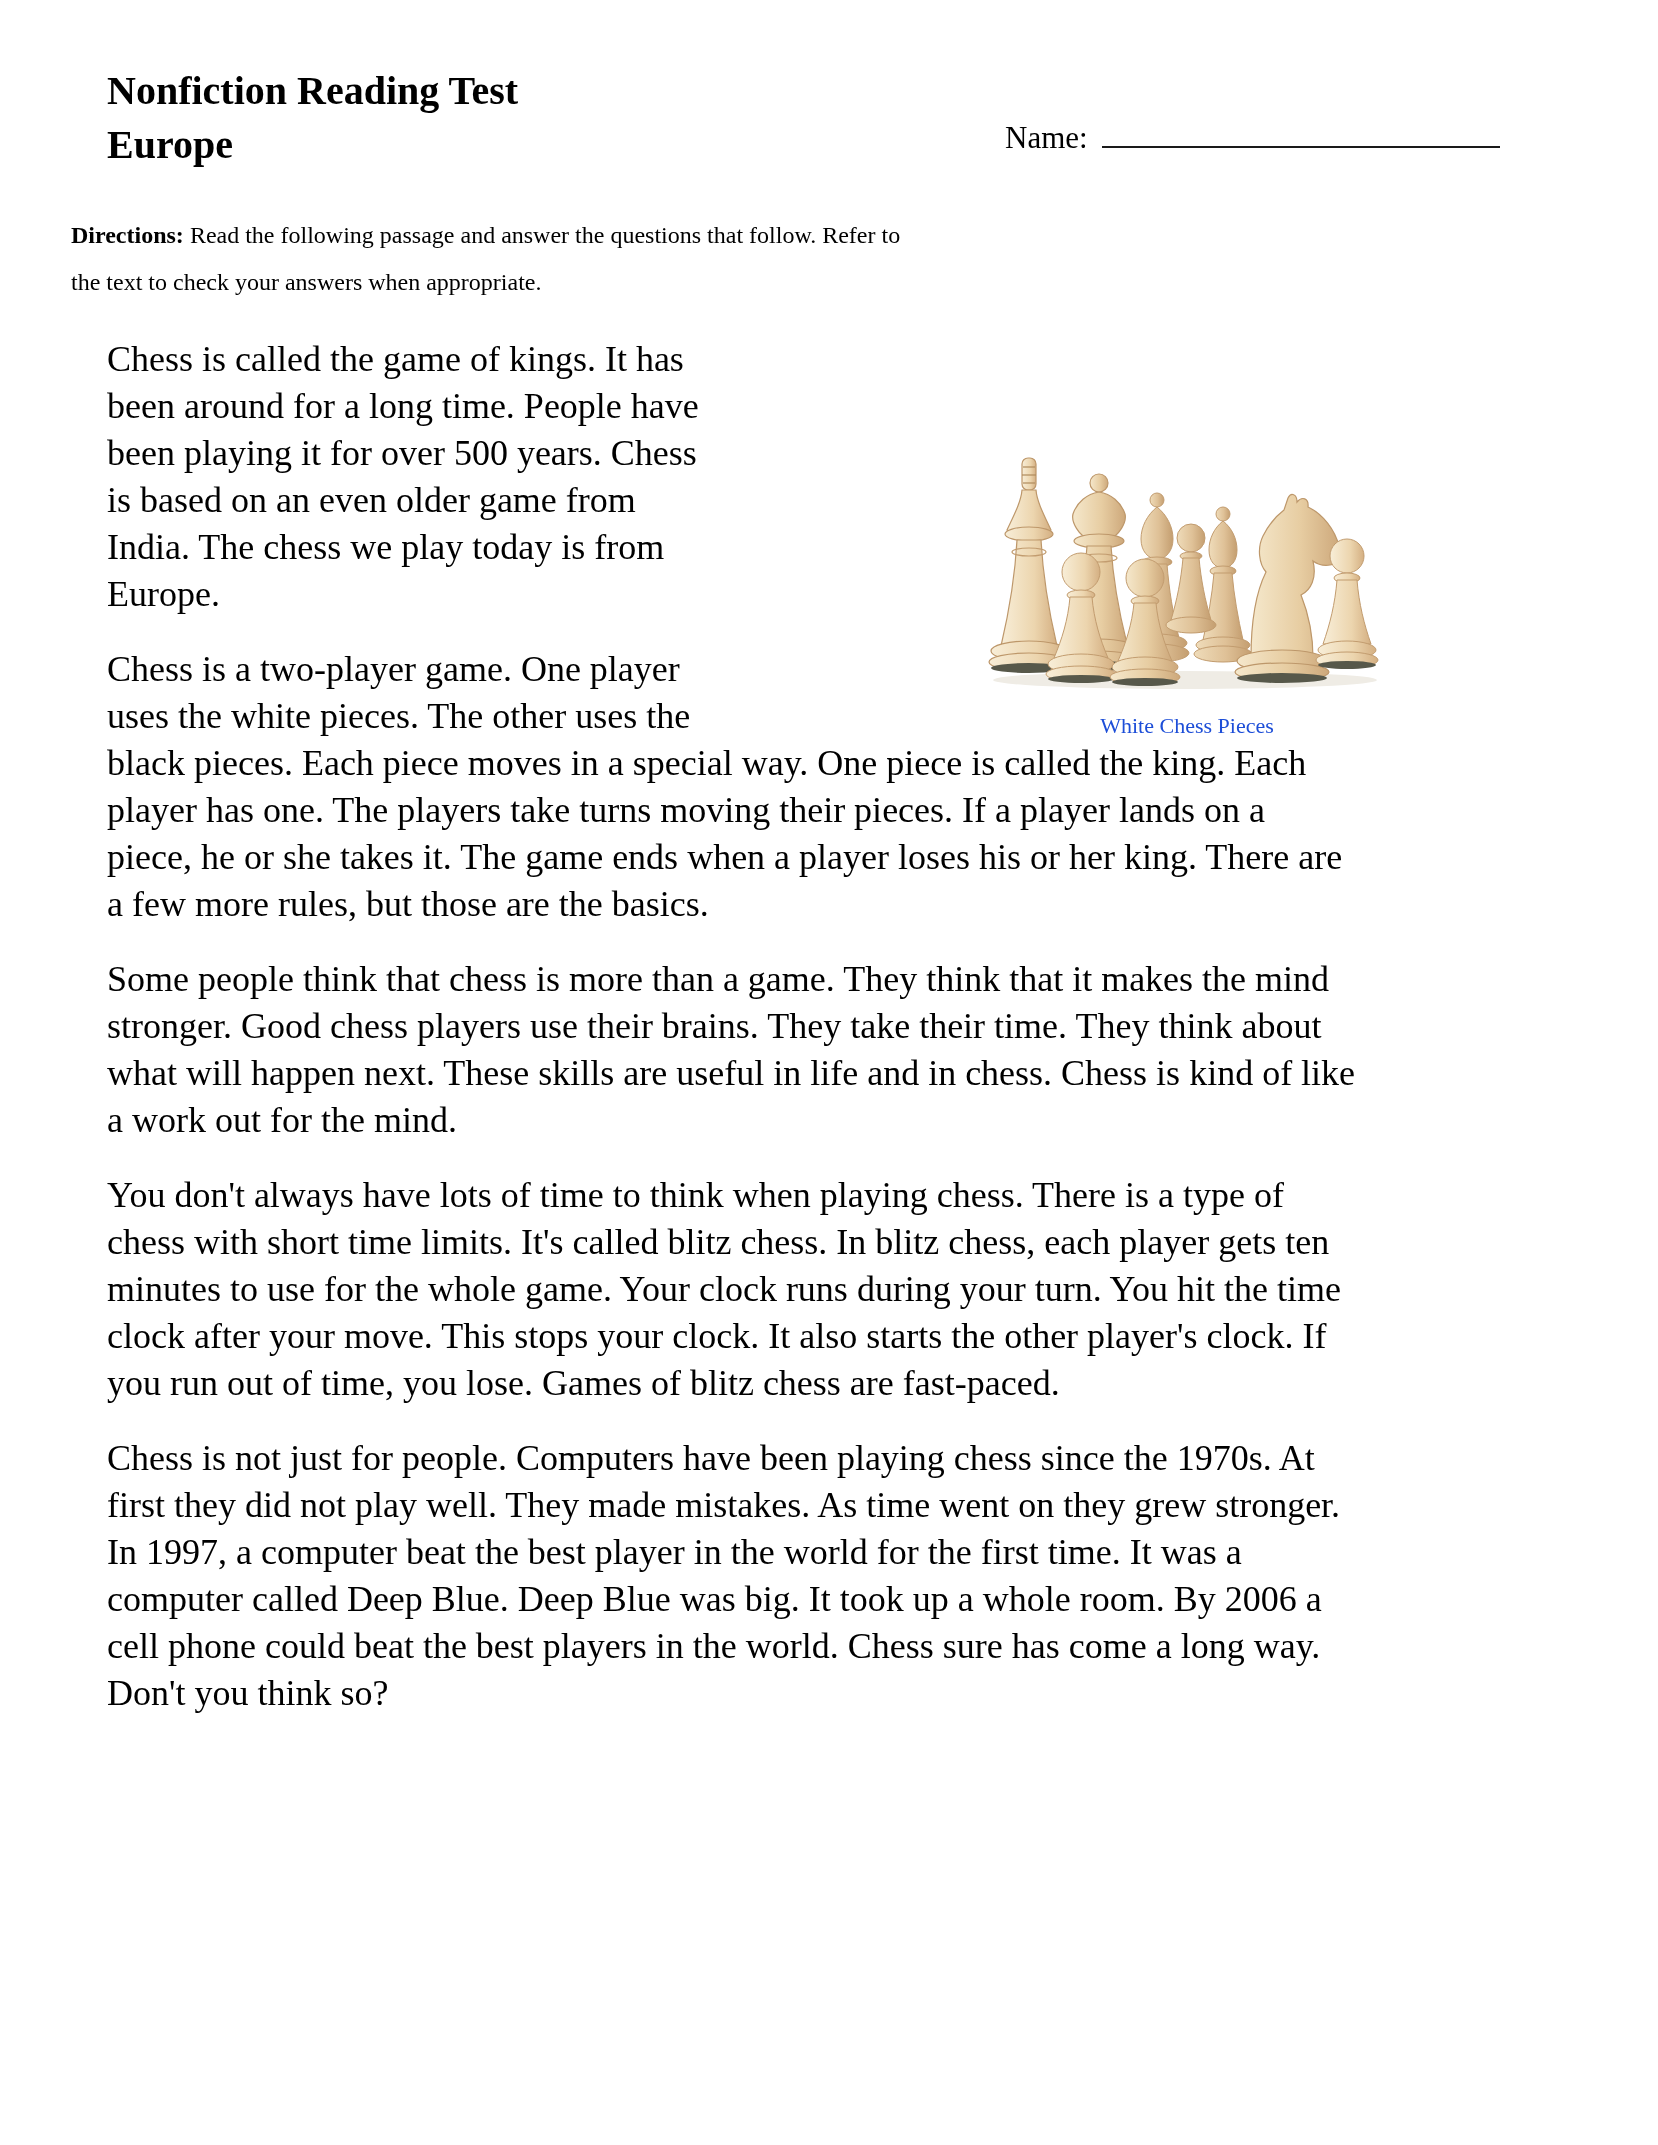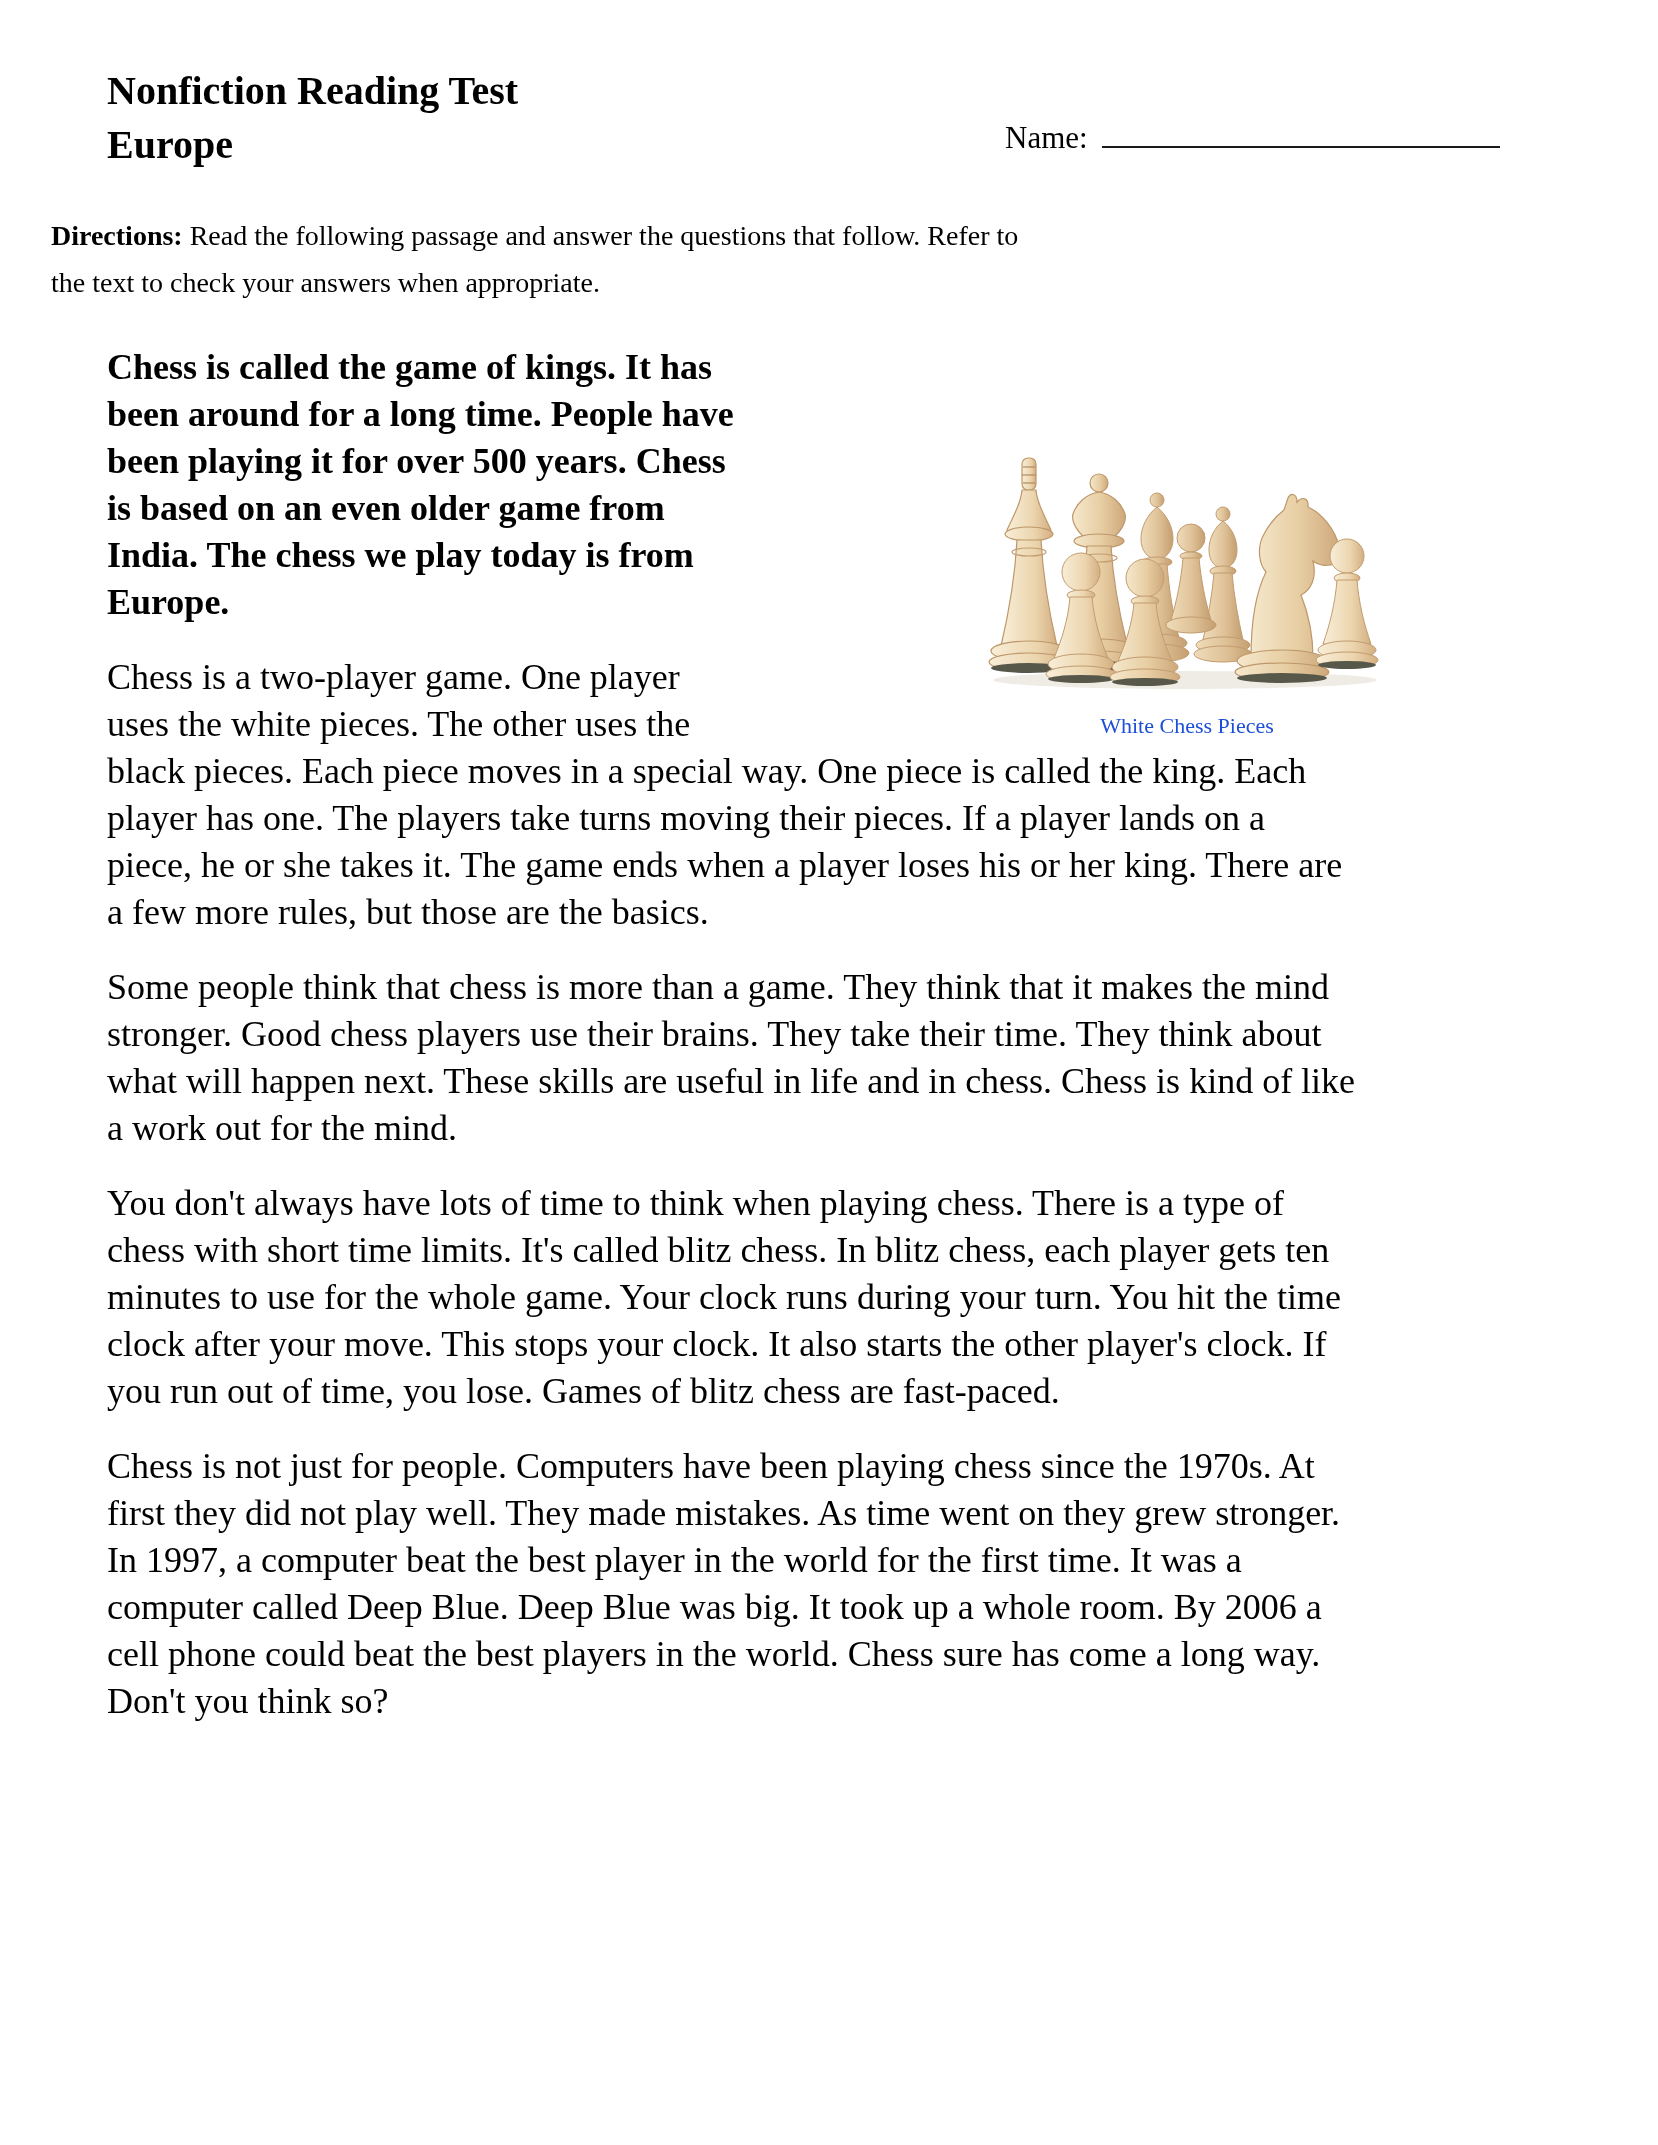--- a/index.html
+++ b/index.html
@@ -37,35 +37,35 @@
     margin-left:107px;
   }
   .title-line {
     font-size:40px;
     font-weight:bold;
     line-height:54px;
   }
 
   
   .directions {
-    margin:40px 110px 0 51px;
-    font-size:28px;
+    margin:40px 110px 0 71px;
+    font-size:24px;
     line-height:47px;
   }
   .directions .dir-label { font-weight:bold; }
   .directions .dir-text { white-space:pre-line; }
 
   
   .passage p {
     margin:28px 110px 0 107px;
     font-size:36px;
     line-height:47px;
     white-space:pre-line;
   }
-  .passage p.first { margin-top:38px;font-weight:bold; }
+  .passage p.first { margin-top:30px; }
 
   
   .figure {
     position:absolute;
     top:452px;
     left:985px;
     width:404px;
     text-align:center;
   }
   .figure svg { display:block; }

